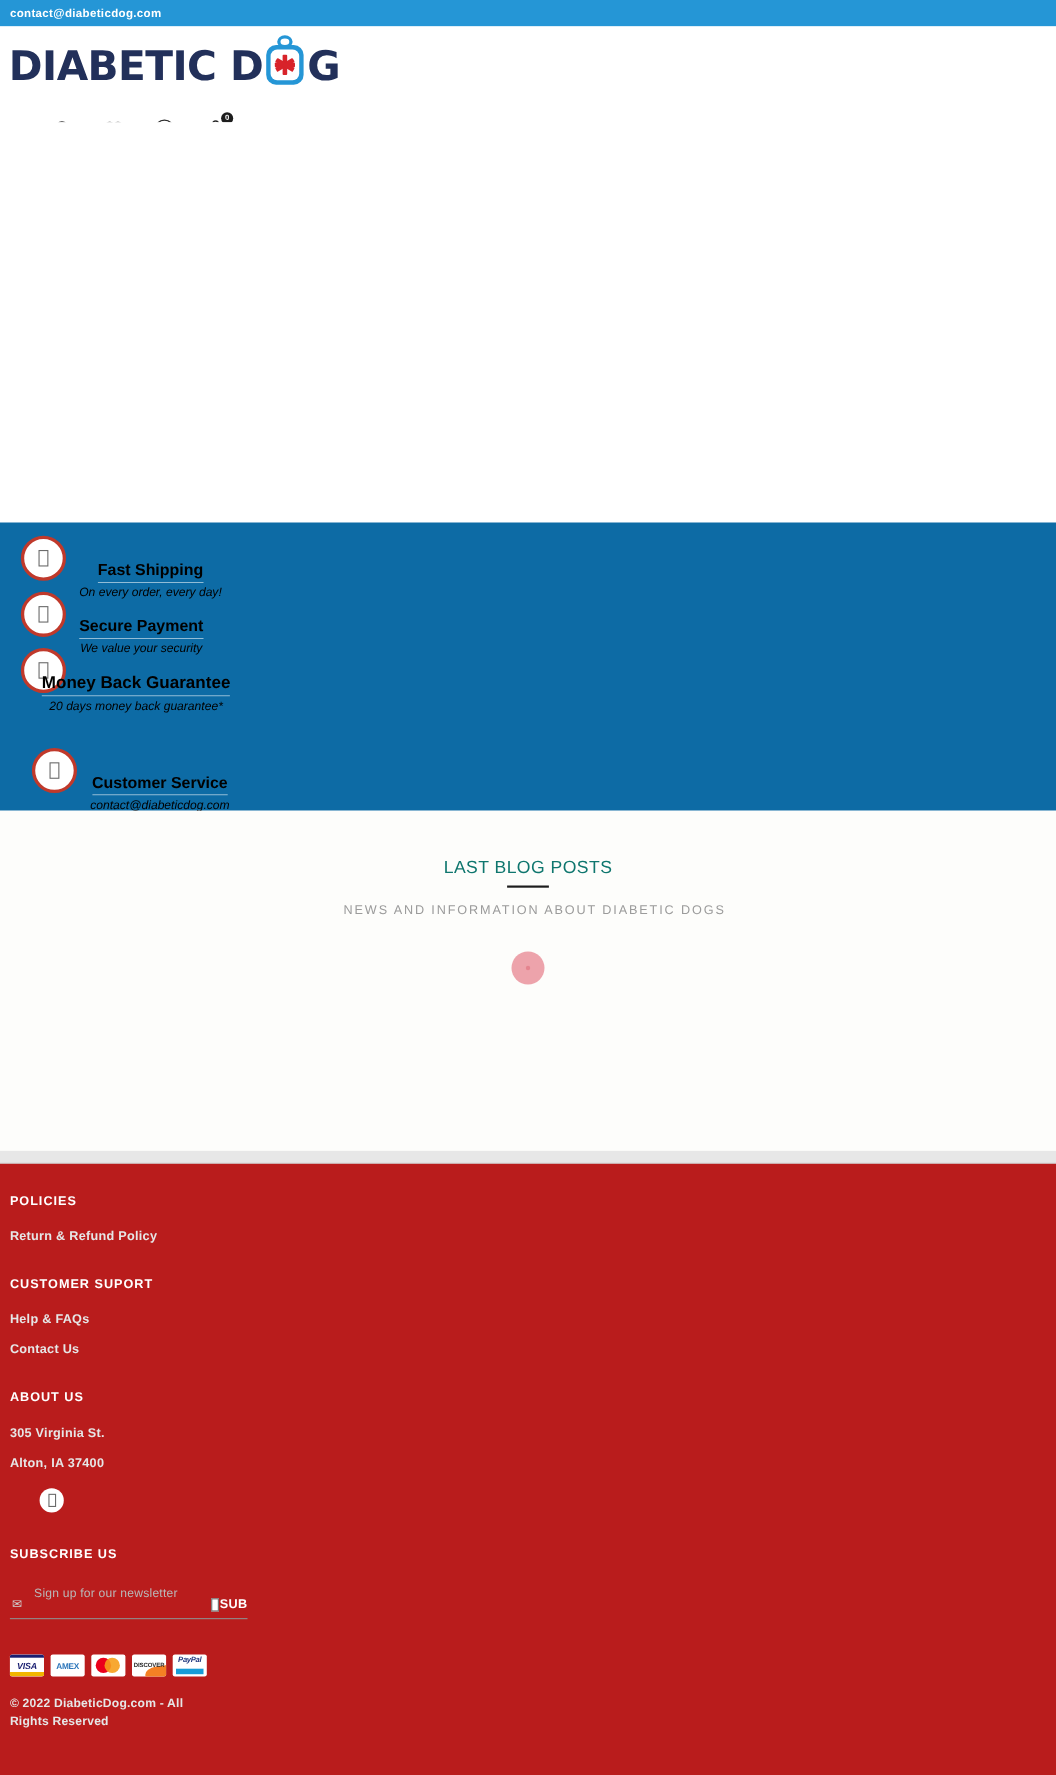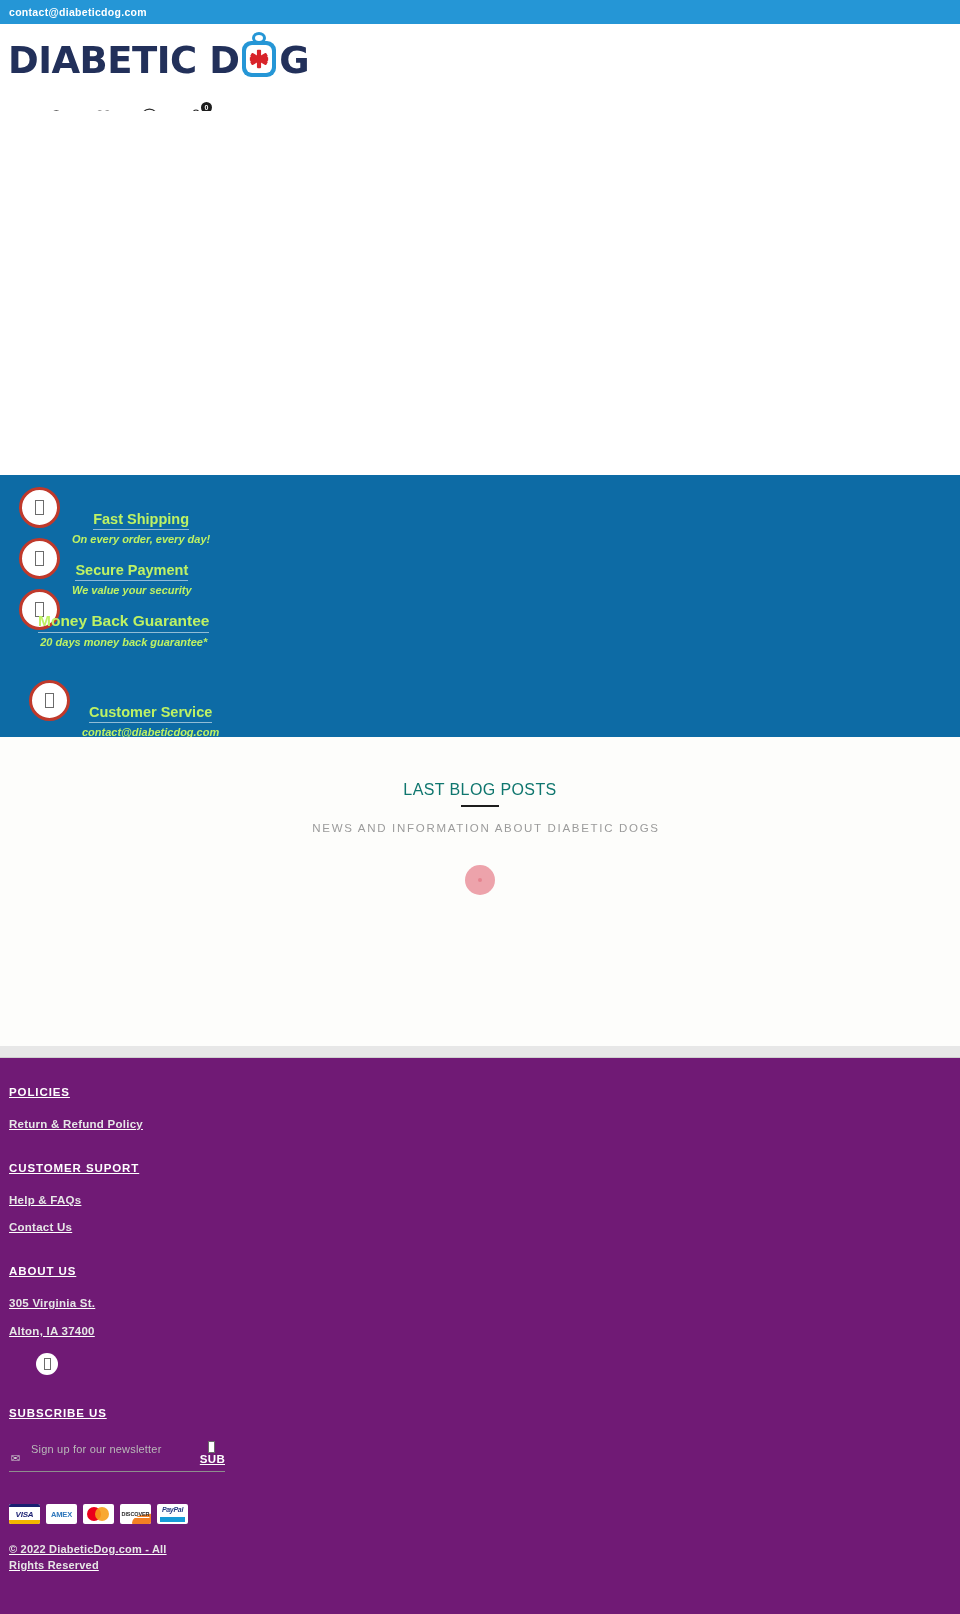--- a/index.html
+++ b/index.html
@@ -150,37 +150,37 @@
   }
   .tofu {
     display: inline-block;
     width: 9px;
     height: 15px;
     border: 1px solid #6b6b6b;
     background: #ffffff;
   }
   .feature-txt {
     margin-left: 12px;
-    color: #bef264;
+    color: #000000;
     margin-top: 40px;
   }
   .feature-title {
     font-size: 14.5px;
     font-weight: bold;
     text-align: center;
     padding-bottom: 2px;
     border-bottom: 1px solid rgba(255,255,255,0.55);
     display: block;
     width: fit-content;
     margin: 0 auto;
   }
   .feature-sub {
     font-size: 11px;
     font-style: italic;
-    font-weight: bold;
+    font-weight: normal;
     margin-top: 3px;
     text-align: center;
     white-space: nowrap;
   }
   .f1 { position: absolute; left: 0; top: 7px; width: 100%; }
   .f2 { position: absolute; left: 0; top: 58px; width: 100%; }
   .f3 { position: absolute; left: 0; top: 109px; width: 100%; }
   .f4 { position: absolute; left: 0; top: 200px; width: 100%; padding-left: 10px; }
   .f3 .feature-txt { margin-left: -22px; }
   .f3 .feature-title { font-size: 15.5px; }
@@ -243,26 +243,25 @@
   .grey-gap {
     width: 100%;
     height: 12px;
     background: #e7e7e7;
     border-bottom: 1px solid #cfcfcf;
   }
 
   
   .footer {
     width: 100%;
-    background: #701a75;
+    background: #b91c1c;
     color: #ffffff;
     padding: 28px 9px 0 9px;
     min-height: 556px;
     position: relative;
-    text-decoration: underline;
   }
   .f-head {
     font-size: 11.5px;
     font-weight: bold;
     letter-spacing: 0.9px;
     color: #ffffff;
     margin-bottom: 20px;
   }
   .f-link {
     display: block;
@@ -323,21 +322,20 @@
     color: #ffffff;
     font-size: 11.5px;
     font-weight: bold;
     letter-spacing: 0.3px;
     cursor: pointer;
     display: flex;
     align-items: center;
     font-family: "Liberation Sans", sans-serif;
     padding: 0;
     white-space: nowrap;
-    flex-direction: column;
   }
   .sub-btn .tofu { width: 7px; height: 12px; margin-right: 1px; }
 
   .pay-row {
     display: flex;
     gap: 6px;
     margin-top: 18px;
   }
   .pay-card {
     width: 31px; height: 20px;

